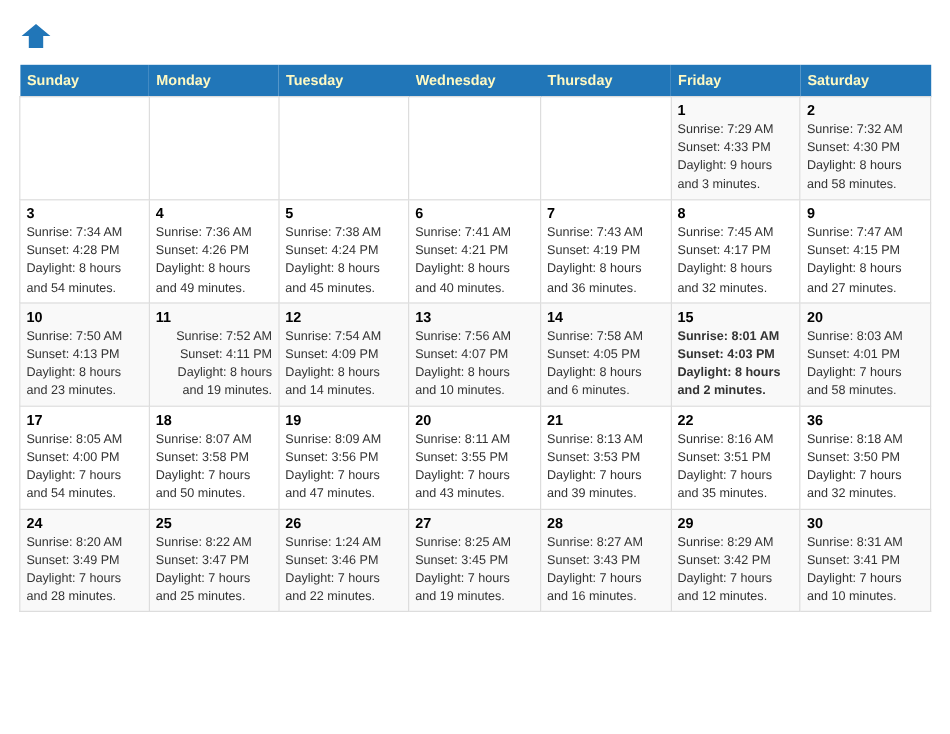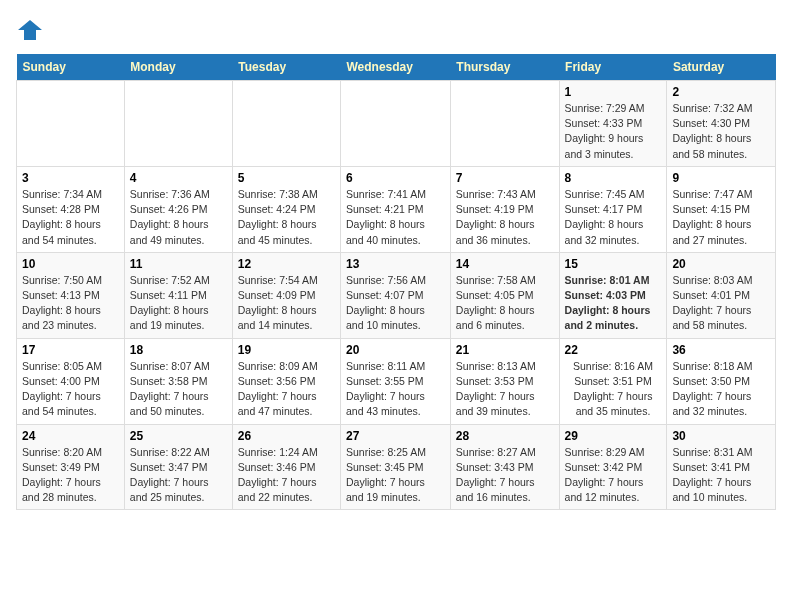--- a/index.html
+++ b/index.html
@@ -190,21 +190,21 @@
       <tr>
         <td>
           <span class="day-number">10</span>
           <div class="day-info" style="white-space: pre-line;">Sunrise: 7:50 AM
 Sunset: 4:13 PM
 Daylight: 8 hours
 and 23 minutes.</div>
         </td>
         <td>
           <span class="day-number">11</span>
-          <div class="day-info" style="white-space: pre-line;">Sunrise: 7:52 AM
+          <div class="day-info" style="white-space: pre-line; text-align: right;">Sunrise: 7:52 AM
 Sunset: 4:11 PM
 Daylight: 8 hours
 and 19 minutes.</div>
         </td>
         <td>
           <span class="day-number">12</span>
           <div class="day-info" style="white-space: pre-line;">Sunrise: 7:54 AM
 Sunset: 4:09 PM
 Daylight: 8 hours
 and 14 minutes.</div>
@@ -269,21 +269,21 @@
         </td>
         <td>
           <span class="day-number">21</span>
           <div class="day-info" style="white-space: pre-line;">Sunrise: 8:13 AM
 Sunset: 3:53 PM
 Daylight: 7 hours
 and 39 minutes.</div>
         </td>
         <td>
           <span class="day-number">22</span>
-          <div class="day-info" style="white-space: pre-line; text-align: center;">Sunrise: 8:16 AM
+          <div class="day-info" style="white-space: pre-line;">Sunrise: 8:16 AM
 Sunset: 3:51 PM
 Daylight: 7 hours
 and 35 minutes.</div>
         </td>
         <td>
           <span class="day-number">36</span>
           <div class="day-info" style="white-space: pre-line;">Sunrise: 8:18 AM
 Sunset: 3:50 PM
 Daylight: 7 hours
 and 32 minutes.</div>

